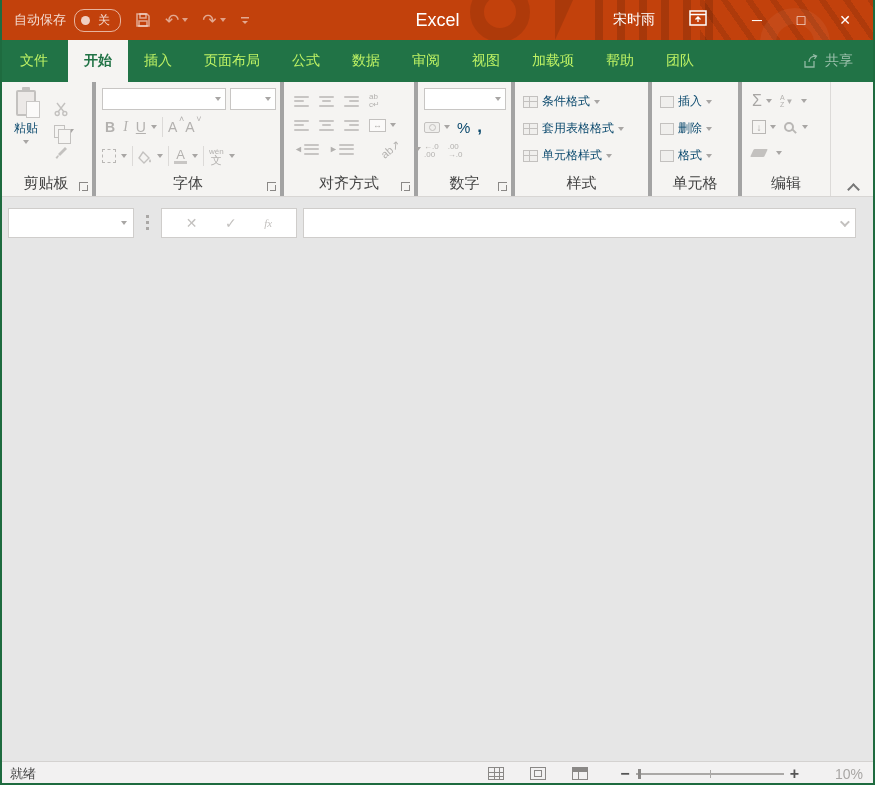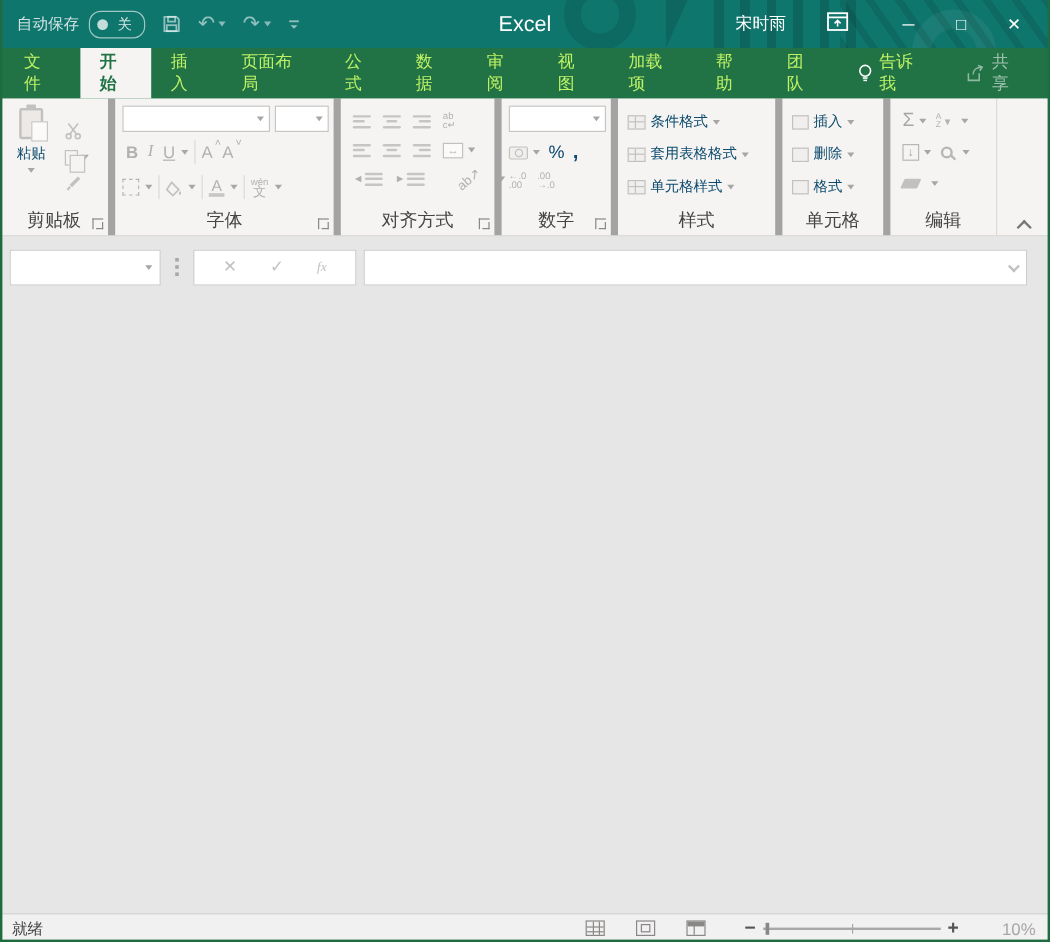--- a/index.html
+++ b/index.html
@@ -2,21 +2,21 @@
 <html><head>
 <meta charset="utf-8">
 <style>
   * { margin:0; padding:0; box-sizing:border-box; }
   html,body { width:875px; height:785px; overflow:hidden;
     font-family:"Liberation Sans","DejaVu Sans",sans-serif; }
   .window { position:relative; width:875px; height:785px; background:#e6e6e6; }
   .frame { position:absolute; inset:0; border-left:2px solid #1e6b3f; border-right:2px solid #1e6b3f; border-bottom:2px solid #1e6b3f; pointer-events:none; z-index:50; }
 
   
-  .titlebar { position:absolute; left:0; top:0; width:875px; height:40px; background:#0f766e; overflow:hidden; }
+  .titlebar { position:absolute; left:0; top:0; width:875px; height:40px; background:#c2410c; overflow:hidden; }
   .deco { position:absolute; pointer-events:none; }
   .deco-bars { left:595px; top:0; width:120px; height:40px;
     background:repeating-linear-gradient(90deg, rgba(0,0,0,.14) 0 8px, transparent 8px 22px); }
   .deco-circle1 { left:470px; top:-18px; width:60px; height:60px; border-radius:50%; border:14px solid rgba(0,0,0,.10); }
   .deco-circle2 { left:760px; top:8px; width:70px; height:70px; border-radius:50%; border:16px solid rgba(255,255,255,.05); }
   .deco-diag { left:700px; top:0; width:175px; height:40px;
     background:repeating-linear-gradient(55deg, rgba(0,0,0,.10) 0 6px, transparent 6px 20px); }
   .deco-tri { left:555px; top:0; width:0; height:0; border-left:18px solid rgba(0,0,0,.12); border-bottom:40px solid transparent; }
   .tb-left { position:absolute; left:14px; top:0; height:40px; display:flex; align-items:center; gap:14px; z-index:2; }
   .autosave { display:flex; align-items:center; gap:8px; }
@@ -37,21 +37,21 @@
   .tabrow { position:absolute; left:0; top:40px; width:875px; height:42px; background:#217346; display:flex; align-items:stretch; z-index:3; }
   .tab { display:flex; align-items:center; padding:0 16px; color:#bef264; font-size:14px; }
   .tab.file { padding:0 20px; }
   .tab.active { background:#f5f4f2; color:#217346; font-weight:bold; }
   .tab.tellme { gap:6px; }
   .tab-spacer { flex:1; }
   .tab.share { gap:6px; color:rgba(255,255,255,.55); padding-right:22px; }
 
   
   .ribbon { position:absolute; left:0; top:82px; width:875px; height:115px; background:#f5f4f2; border-bottom:1px solid #d8d6d4; display:flex; z-index:2; }
-  .rgroup { position:relative; border-right:6px solid #a3a3a3; padding:6px 4px 22px 6px; }
+  .rgroup { position:relative; border-right:4px solid #a3a3a3; padding:6px 4px 22px 6px; }
   .glabel { position:absolute; bottom:3px; left:0; right:0; text-align:center; font-size:15px; color:#444; }
   .dlauncher { position:absolute; bottom:5px; right:4px; width:9px; height:9px; border-top:1px solid #8a8886; border-left:1px solid #8a8886; }
   .dlauncher::after { content:""; position:absolute; right:0px; bottom:0px; width:5px; height:5px; border-right:1.5px solid #8a8886; border-bottom:1.5px solid #8a8886; }
   .dd { width:0; height:0; border-left:3px solid transparent; border-right:3px solid transparent; border-top:4px solid #a8a6a4; display:inline-block; }
   .gray { color:#0c4a6e; }
   .row { display:flex; align-items:center; }
 
   
   .g-clip { width:96px; }
   .paste-col { display:inline-flex; flex-direction:column; align-items:center; width:40px; margin-top:2px; }
@@ -236,28 +236,20 @@
     <span class="tab active">开始</span>
     <span class="tab">插入</span>
     <span class="tab">页面布局</span>
     <span class="tab">公式</span>
     <span class="tab">数据</span>
     <span class="tab">审阅</span>
     <span class="tab">视图</span>
     <span class="tab">加载项</span>
     <span class="tab">帮助</span>
     <span class="tab">团队</span>
-    <span class="tab tellme">
-      <svg width="12" height="16" viewBox="0 0 12 16">
-        <circle cx="6" cy="6" r="4.5" fill="none" stroke="#fff" stroke-width="1.3"></circle>
-        <line x1="4" y1="12" x2="8" y2="12" stroke="#fff" stroke-width="1.3"></line>
-        <line x1="4.5" y1="14" x2="7.5" y2="14" stroke="#fff" stroke-width="1.3"></line>
-      </svg>
-      <span>告诉我</span>
-    </span>
     <span class="tab-spacer"></span>
     <span class="tab share">
       <svg width="16" height="14" viewBox="0 0 16 14">
         <path d="M2 7 v6 h9 v-6" fill="none" stroke="rgba(255,255,255,.5)" stroke-width="1.3"></path>
         <path d="M6 8 C6 4 9 2 13 2 M10 0.5 L13.5 2 L11.5 5" fill="none" stroke="rgba(255,255,255,.5)" stroke-width="1.3"></path>
       </svg>
       <span>共享</span>
     </span>
   </div>
 

